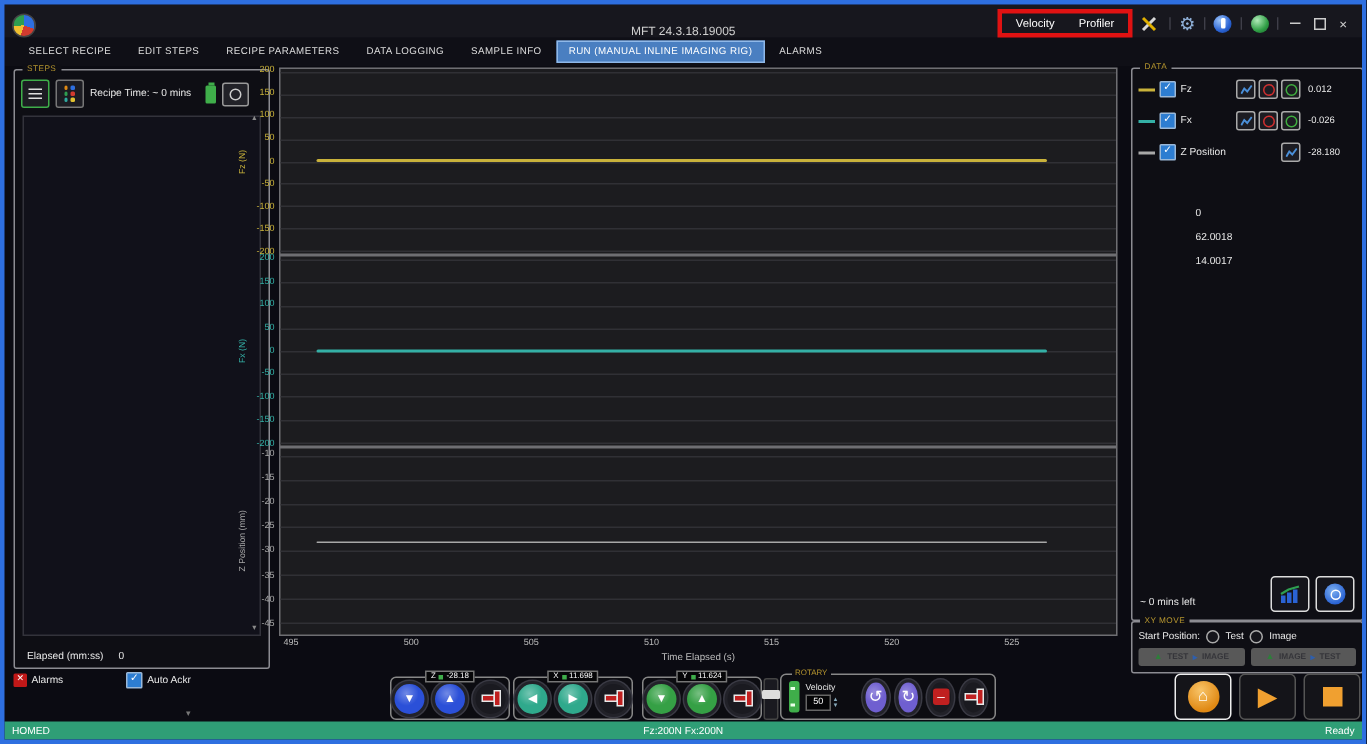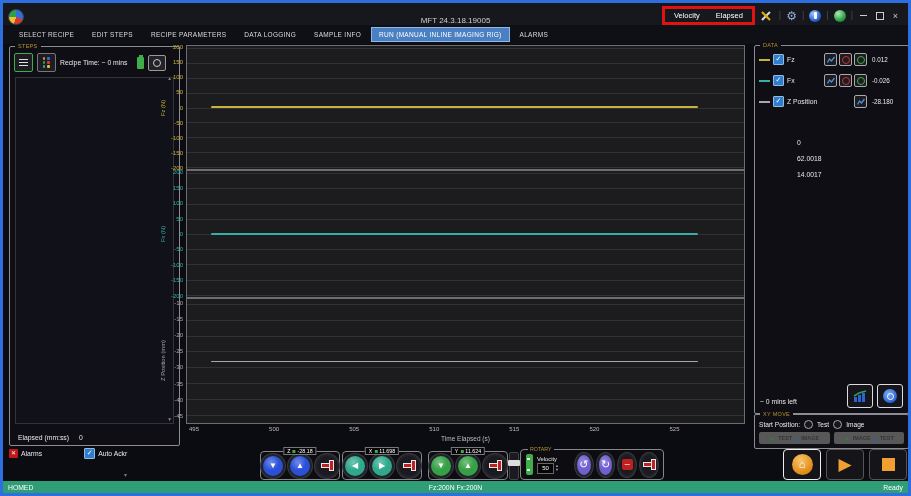--- a/index.html
+++ b/index.html
@@ -154,21 +154,21 @@
 <body>
 
 <div class="frame"></div>
 
 <div class="titlebar">
   <div class="appicon"></div>
   <div class="title">MFT 24.3.18.19005</div>
   <div class="tb-right">
     <div class="mode-box">
       <span class="mode-btn">Velocity</span>
-      <span class="mode-btn">Elapsed</span>
+      <span class="mode-btn">Profiler</span>
     </div>
     <svg width="14" height="12" viewBox="0 0 14 12">
       <path d="M2 10 L10 2" stroke="#d8d8d8" stroke-width="2"></path>
       <path d="M2 2 L10 10" stroke="#e0b000" stroke-width="2"></path>
     </svg>
     <span class="tb-sep">|</span>
     <span class="gear">⚙</span>
     <span class="tb-sep">|</span>
     <span class="orb blue"></span>
     <span class="tb-sep">|</span>

